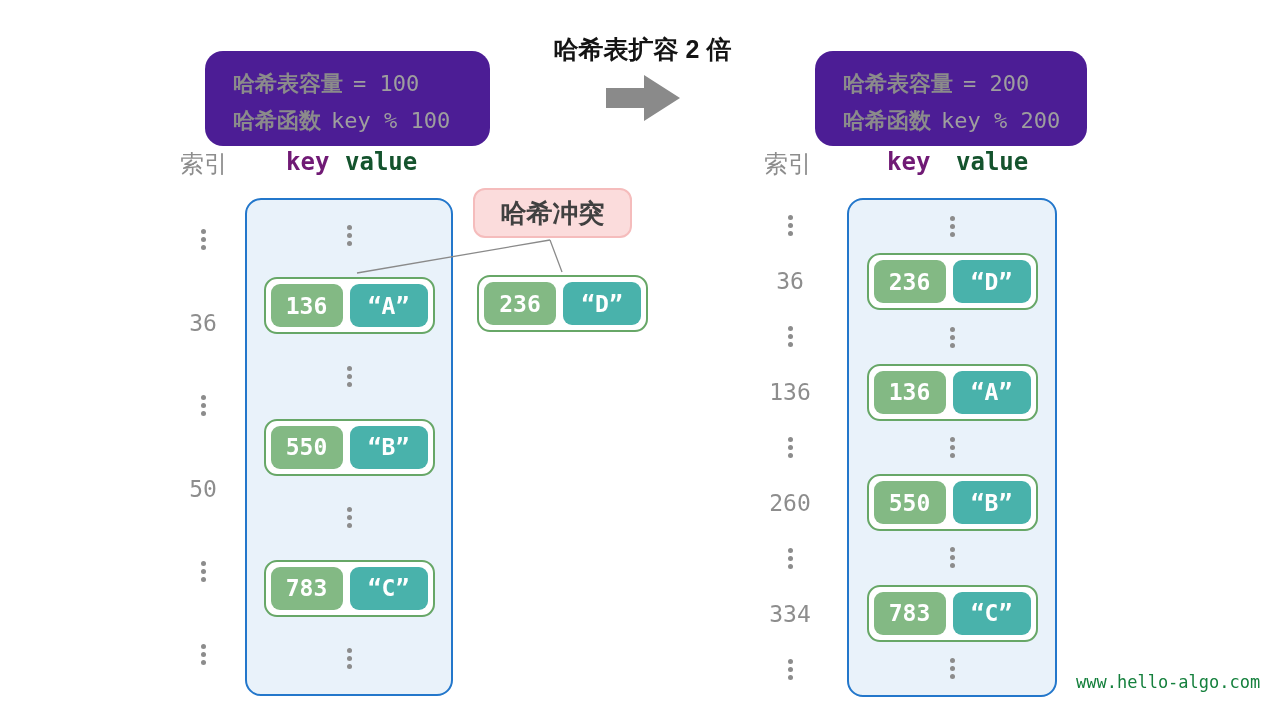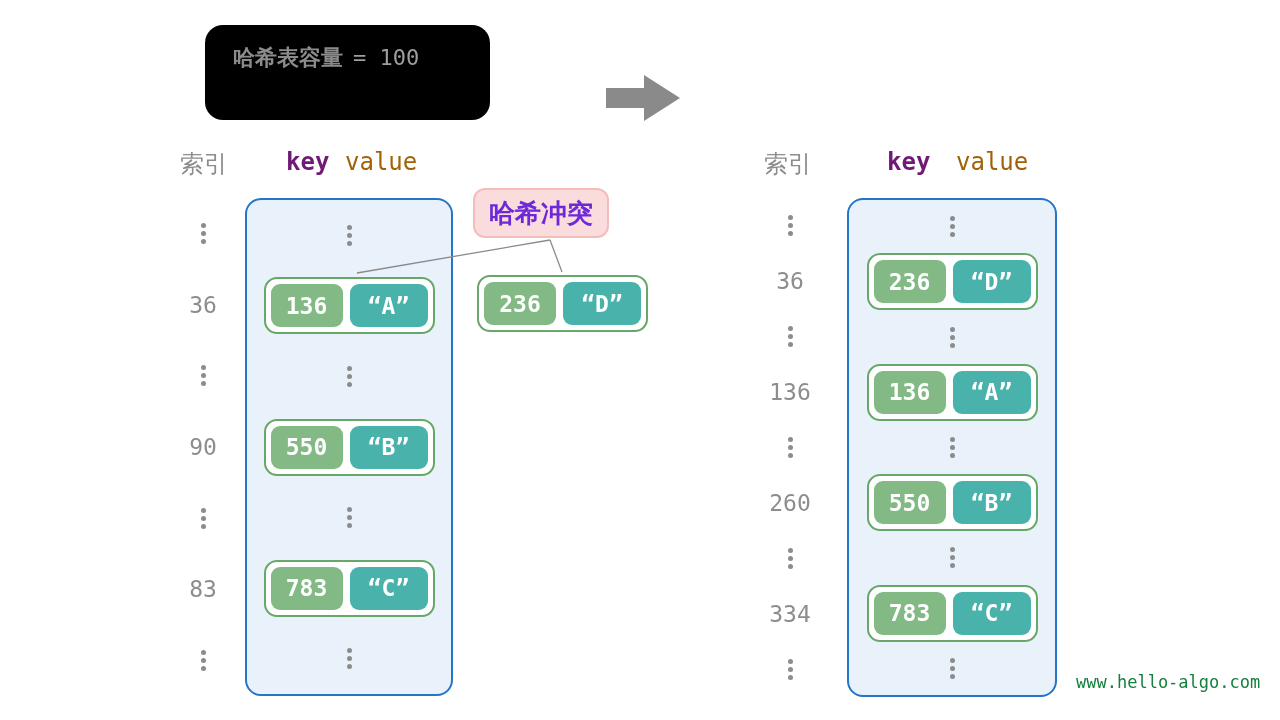--- a/index.html
+++ b/index.html
@@ -1,38 +1,38 @@
 <!DOCTYPE html>
 <html><head>
 <meta charset="utf-8">
 <style>
   html,body{margin:0;padding:0;background:#ffffff;}
   .canvas{position:relative;width:1280px;height:720px;background:#ffffff;overflow:hidden;
           font-family:"Liberation Sans","DejaVu Sans",sans-serif;}
   .mono{font-family:"DejaVu Sans Mono",monospace;}
 
   
-  .infobox{position:absolute;background:#000000;border-radius:18px;color:#8d8d8d;
-           padding:14px 0 16px 28px;box-sizing:border-box;}
+  .infobox{position:absolute;background:#4c1d95;border-radius:18px;color:#8d8d8d;
+           padding:14px 0 16px 28px;box-sizing:border-box;margin-top:26px;}
   .info-line{line-height:37px;font-size:22px;white-space:nowrap;}
   .info-line .cn{font-weight:bold;color:#8b8b8b;}
   .info-line .mono{color:#9e9e9e;margin-left:10px;font-size:22px;}
   #info-left{left:205px;top:25px;width:285px;height:95px;}
   #info-right{left:815px;top:25px;width:272px;height:95px;}
 
   
   .title{position:absolute;left:540px;top:33px;width:205px;text-align:center;
          font-size:25px;font-weight:bold;color:#141414;white-space:nowrap;}
   .arrow-svg{position:absolute;left:606px;top:75px;}
 
   
   .hdr{position:absolute;top:148px;font-size:24px;white-space:nowrap;text-align:center;}
   .hdr-index{color:#8d8d8d;}
   .hdr-key{color:#701a75;font-weight:bold;}
-  .hdr-value{color:#a16207;font-weight:normal;}
+  .hdr-value{color:#14532d;font-weight:bold;}
 
   
   .bucket{position:absolute;background:#e9f2fa;border:2.5px solid #2377cb;border-radius:16px;
           box-sizing:border-box;display:flex;flex-direction:column;}
   #bucket-left{left:245px;top:198px;width:208px;height:498px;}
   #bucket-right{left:847px;top:198px;width:210px;height:499px;}
 
   
   .idxcol{position:absolute;display:flex;flex-direction:column;}
   #idx-left{left:172px;top:198px;width:62px;height:498px;}
@@ -48,74 +48,83 @@
   
   .pair{display:flex;gap:7px;background:#ffffff;border:2px solid #67a767;border-radius:13px;
         padding:5px;}
   .kbox,.vbox{height:43px;border-radius:9px;display:flex;align-items:center;justify-content:center;
         color:#ffffff;font-family:"DejaVu Sans Mono",monospace;font-size:23px;font-weight:bold;}
   .kbox{width:72px;background:#83b984;}
   .vbox{width:78px;background:#49b2ab;}
   .float-pair{position:absolute;left:477px;top:275px;}
 
   
-  .collision{position:absolute;left:473px;top:188px;width:136px;height:50px;
+  .collision{position:absolute;left:473px;top:188px;width:159px;height:50px;
              background:#fbdcdc;border:2px solid #f5bcbc;border-radius:12px;box-sizing:border-box;
              display:flex;align-items:center;justify-content:center;
-             font-size:26px;font-weight:bold;color:#6d28d9;white-space:nowrap;}
+             font-size:26px;font-weight:bold;color:#404040;white-space:nowrap;}
 
   
   .connectors{position:absolute;left:0;top:0;pointer-events:none;}
 
   
   .watermark{position:absolute;left:1076px;top:672px;font-family:"DejaVu Sans Mono",monospace;
              font-size:17px;color:#15803d;white-space:nowrap;}
 </style>
 </head>
 <body>
 
 <div class="canvas">
 
   <div class="infobox" id="info-left">
     <div class="info-line">
       <span class="cn">哈希表容量</span><span class="mono">= 100</span>
     </div>
+    <div class="info-line">
+      <span class="cn">哈希函数</span><span class="mono">key % 100</span>
+    </div>
   </div>
 
+  <div class="title">哈希表扩容 2 倍</div>
   <svg class="arrow-svg" width="76" height="46" viewBox="0 0 76 46">
     <polygon points="0,13 38,13 38,0 74,23 38,46 38,33 0,33" fill="#8a8a8a"></polygon>
   </svg>
 
+  <div class="infobox" id="info-right">
+    <div class="info-line">
+      <span class="cn">哈希表容量</span><span class="mono">= 200</span>
+    </div>
+    <div class="info-line">
+      <span class="cn">哈希函数</span><span class="mono">key % 200</span>
+    </div>
+  </div>
 
   <span class="hdr hdr-index" style="left:180px">索引</span>
   <span class="hdr hdr-key mono" style="left:286px">key</span>
   <span class="hdr hdr-value mono" style="left:345px">value</span>
 
   <span class="hdr hdr-index" style="left:764px">索引</span>
   <span class="hdr hdr-key mono" style="left:887px">key</span>
   <span class="hdr hdr-value mono" style="left:956px">value</span>
 
   <div class="idxcol" id="idx-left">
       <div class="row">
         <div class="vdots"></div>
       </div>
       <div class="row">
         <span class="idx-label">36</span>
       </div>
       <div class="row">
         <div class="vdots"></div>
       </div>
       <div class="row">
-        <span class="idx-label">90</span>
-      </div>
-      <div class="row">
-        <div class="vdots"></div>
-      </div>
-      <div class="row">
-        <span class="idx-label">83</span>
+        <span class="idx-label">50</span>
+      </div>
+      <div class="row">
+        <div class="vdots"></div>
       </div>
       <div class="row">
         <div class="vdots"></div>
       </div>
     </div>
   <div class="idxcol" id="idx-right">
       <div class="row">
         <div class="vdots"></div>
       </div>
       <div class="row">

